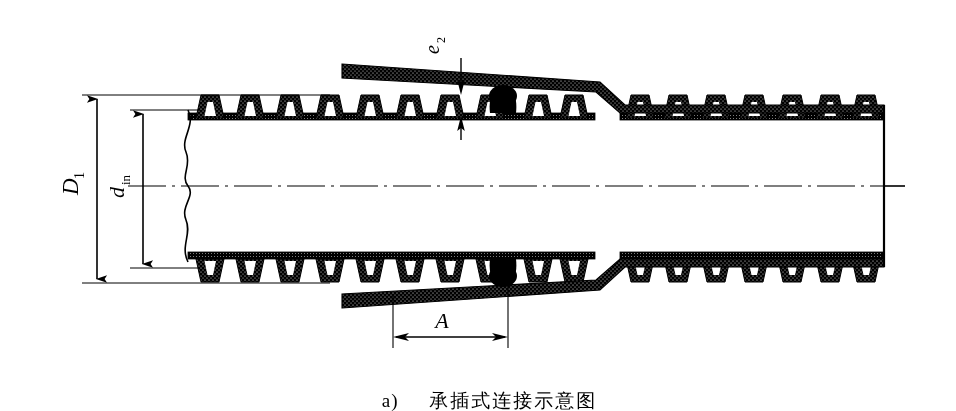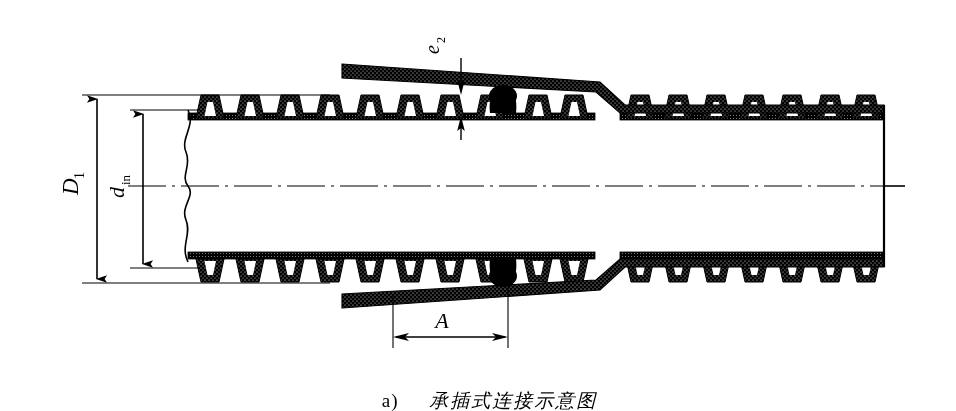--- a/index.html
+++ b/index.html
@@ -50,21 +50,20 @@
     white-space: pre;
   }
   .caption .cap-index {
     font-family: "Liberation Serif", serif;
     font-size: 19px;
   }
   .caption .cap-text {
     font-family: "DejaVu Sans", sans-serif;
     font-size: 19px;
     letter-spacing: 2px;
-    font-style: italic;
   }
 </style>
 </head>
 <body>
 
 <div id="figure-root">
 
   <svg class="drawing" viewBox="0 0 956 411">
     <defs>
 

